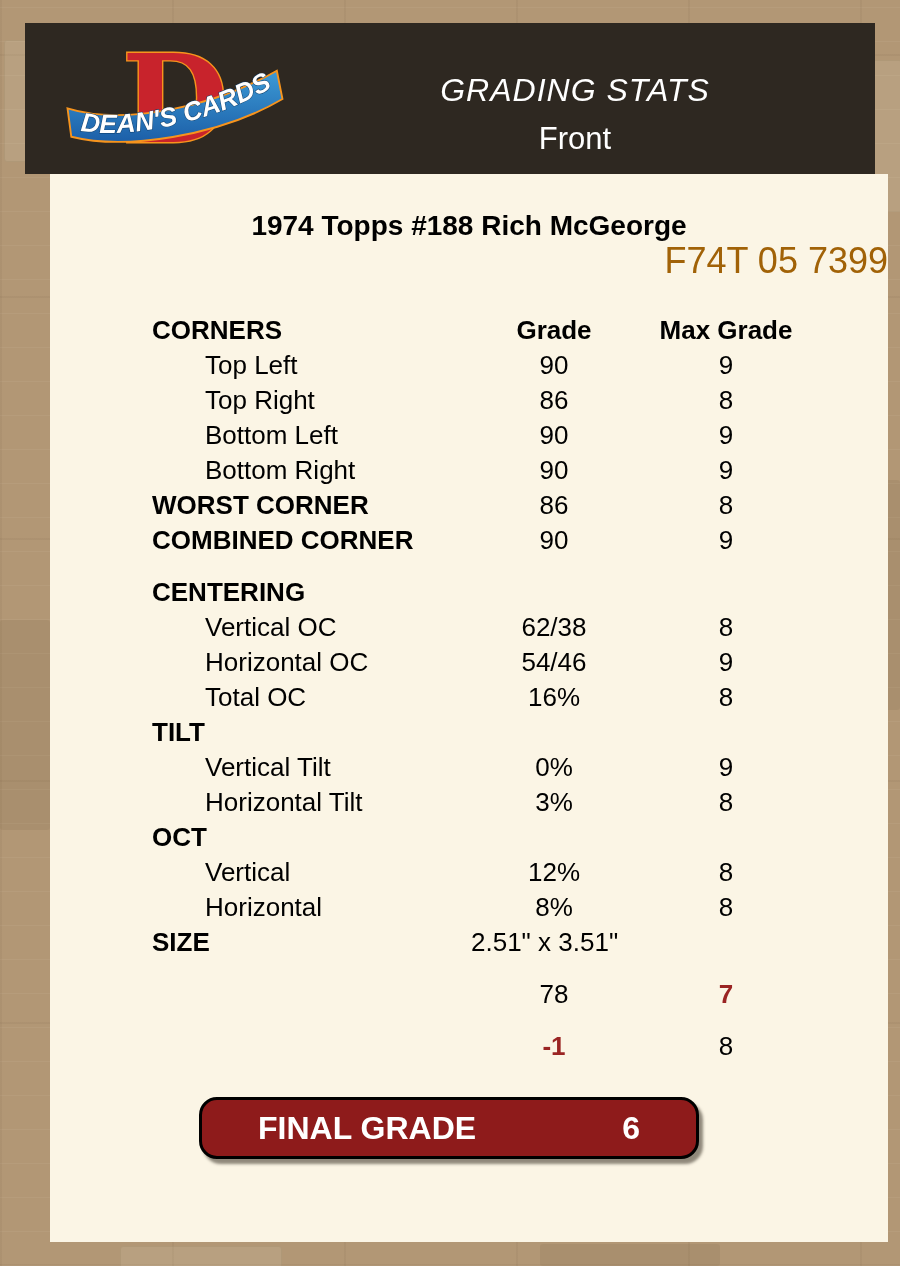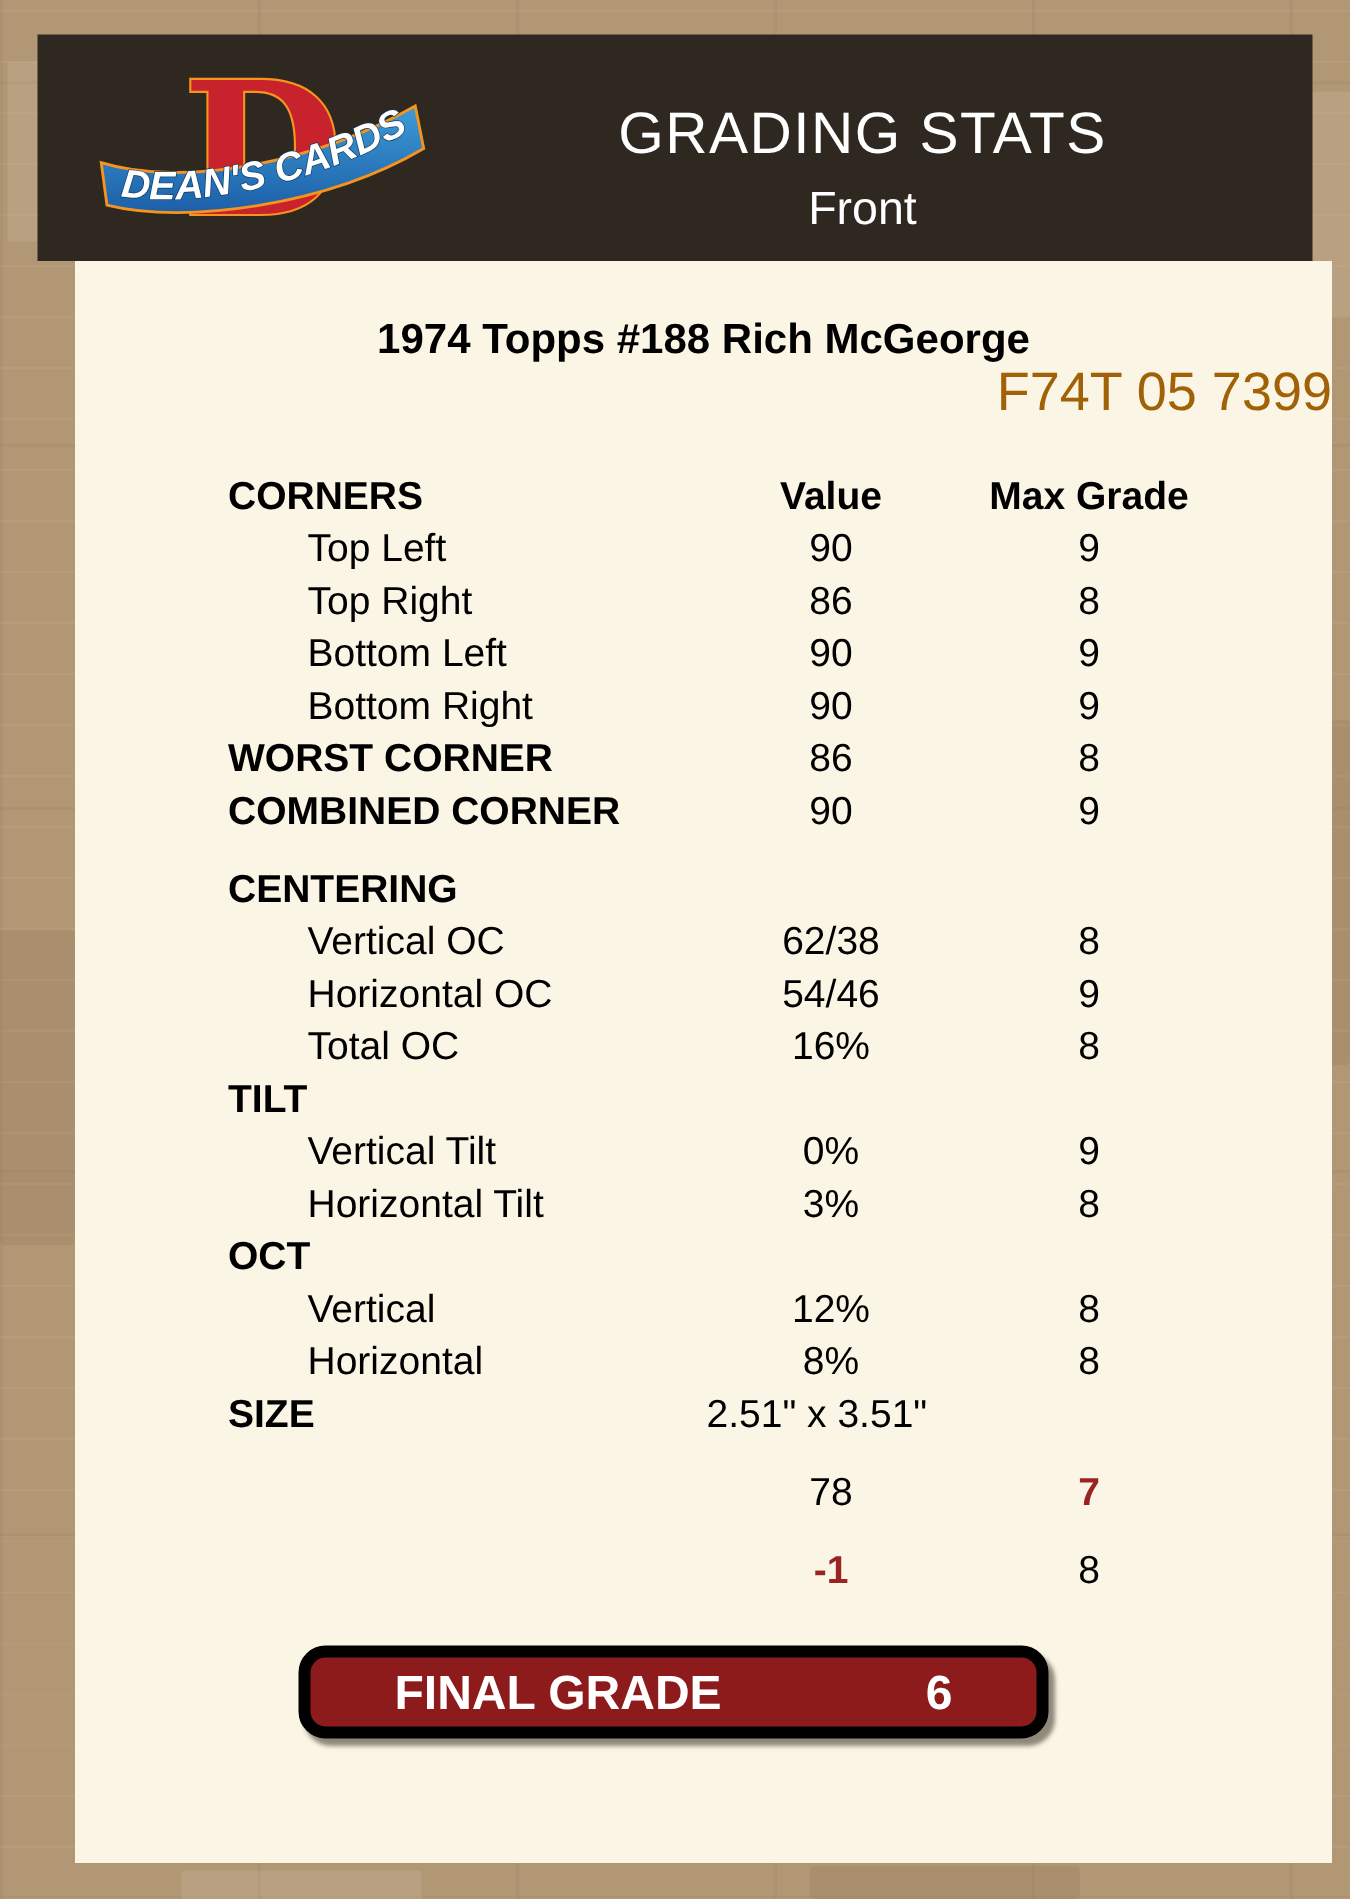--- a/index.html
+++ b/index.html
@@ -19,21 +19,21 @@
   .header-bar{
     position:absolute;left:25px;top:23px;width:850px;height:151px;
     background:#2E2821;
   }
   .logo{position:absolute;left:35px;top:10px;width:230px;height:132px;}
   .head-text{
     position:absolute;left:250px;right:0;top:0;height:100%;
     display:flex;flex-direction:column;align-items:center;justify-content:center;
     padding-top:14px;color:#FFFFFF;
   }
-  .head-title{font-size:39px;line-height:52px;letter-spacing:1px;white-space:nowrap;}
+  .head-title{font-size:32px;line-height:52px;letter-spacing:1px;white-space:nowrap;font-style:italic;}
   .head-sub{font-size:31px;line-height:46px;}
 
   
   .panel{
     position:absolute;left:50px;top:174px;width:838px;height:1068px;
     background:#FBF5E5;
   }
   .card-title{margin-top:34px;text-align:center;font-weight:bold;font-size:28px;line-height:35px;color:#000;}
   .card-code{text-align:right;font-size:36px;line-height:35px;color:#a16207;}
 
@@ -45,21 +45,21 @@
   .lbl.indent{padding-left:53px;}
   .bold{font-weight:bold;}
   .val{grid-column:2;text-align:center;white-space:nowrap;}
   .val.wide{transform:translateX(-13px);}
   .max{grid-column:4;text-align:center;white-space:nowrap;}
   .red{color:#9A2423;font-weight:bold;}
 
   
   .grade-btn{
     position:absolute;left:149px;top:923px;width:500px;height:62px;box-sizing:border-box;
-    background:#8E1B1B;border:8px solid #000000;border-radius:18px;
+    background:#8E1B1B;border:3px solid #000000;border-radius:18px;
     box-shadow:4px 5px 3px rgba(125,118,105,0.85);
     display:flex;align-items:center;justify-content:space-between;
     padding:0 56px;color:#FFFFFF;font-weight:bold;font-size:32px;cursor:pointer;
   }
 </style>
 </head>
 <body>
 
 <div id="page">
 
@@ -94,21 +94,21 @@
   </div>
 
   <div class="panel">
     <div class="card-title">1974 Topps #188 Rich McGeorge</div>
     <div class="card-code">F74T 05 7399</div>
 
     <div class="gtable">
 
       <div class="trow">
         <div class="lbl bold">CORNERS</div>
-        <div class="val bold">Value</div>
+        <div class="val bold">Grade</div>
         <div class="max bold">Max Grade</div>
       </div>
 
       <div class="trow">
         <div class="lbl indent">Top Left</div>
         <div class="val">90</div>
         <div class="max">9</div>
       </div>
       <div class="trow">
         <div class="lbl indent">Top Right</div>

